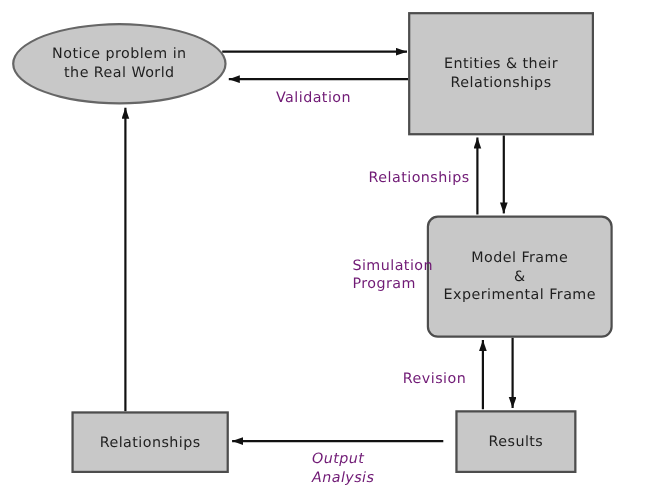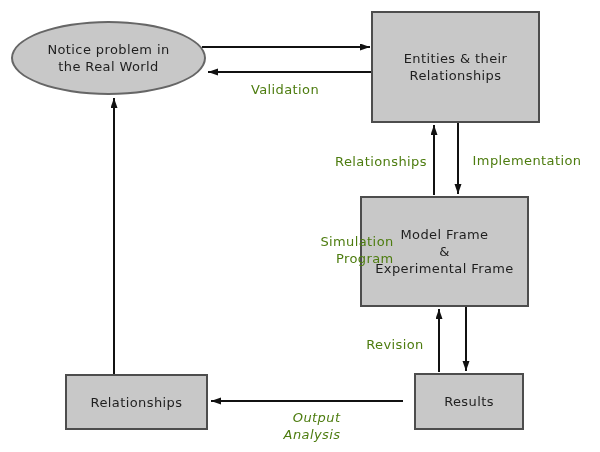--- a/index.html
+++ b/index.html
@@ -36,32 +36,32 @@
   }
   .node.rect {
     border: 2px solid #4d4d4d;
   }
   .node.ellipse {
     border: 2px solid #666666;
     border-radius: 50%;
   }
   #node-real-world     { left: 11px;  top: 21px;  width: 195px; height: 74px; }
   #node-entities       { left: 371px; top: 11px;  width: 169px; height: 112px; }
-  #node-model-frame    { left: 360px; top: 196px; width: 169px; height: 111px; }
+  #node-model-frame    { left: 388px; top: 196px; width: 169px; height: 111px; border-radius: 10px; }
   #node-results        { left: 414px; top: 373px; width: 110px; height: 57px; }
   #node-recommendation { left: 65px;  top: 374px; width: 143px; height: 56px; }
 
   .edge-label {
     position: absolute;
     transform: translateX(-50%);
-    color: #4d7c0f;
+    color: #701a75;
     font-size: 13px;
     line-height: 17px;
     letter-spacing: 0.4px;
-    text-align: right;
+    text-align: left;
     white-space: pre-line;
   }
   #label-validation      { left: 285px; top: 81px; }
   #label-verification    { left: 381px; top: 153px; }
   #label-implementation  { left: 527px; top: 152px; }
   #label-simulation      { left: 325px; top: 233px; margin-left: 32px; }
   #label-revision        { left: 395px; top: 336px; }
   #label-output-analysis { left: 312px; top: 409px; font-style: italic; }
 </style>
 </head>
@@ -114,21 +114,20 @@
   </div>
 
   <div id="node-recommendation" class="node rect">
     <span>Relationships</span>
   </div>
 
   <div id="label-validation" class="edge-label">Validation</div>
 
   <div id="label-verification" class="edge-label">Relationships</div>
 
-  <div id="label-implementation" class="edge-label">Implementation</div>
 
   <div id="label-simulation" class="edge-label">Simulation
 Program</div>
 
   <div id="label-revision" class="edge-label">Revision</div>
 
   <div id="label-output-analysis" class="edge-label">Output
 Analysis</div>
 
 </div>

